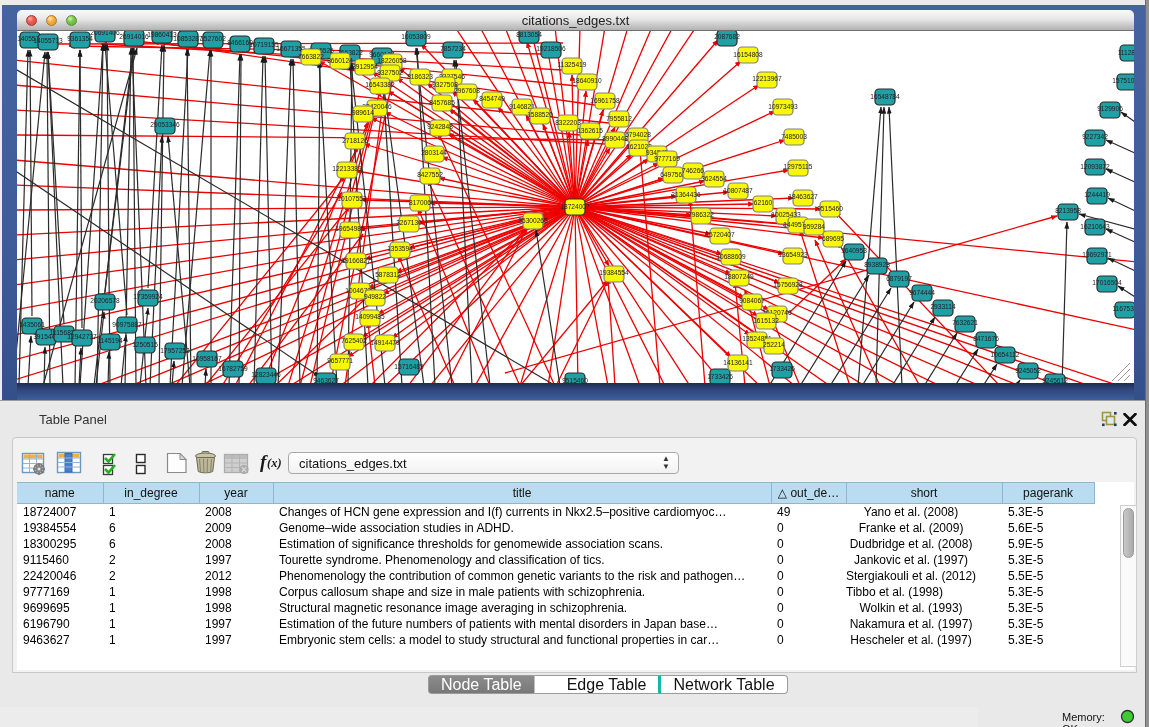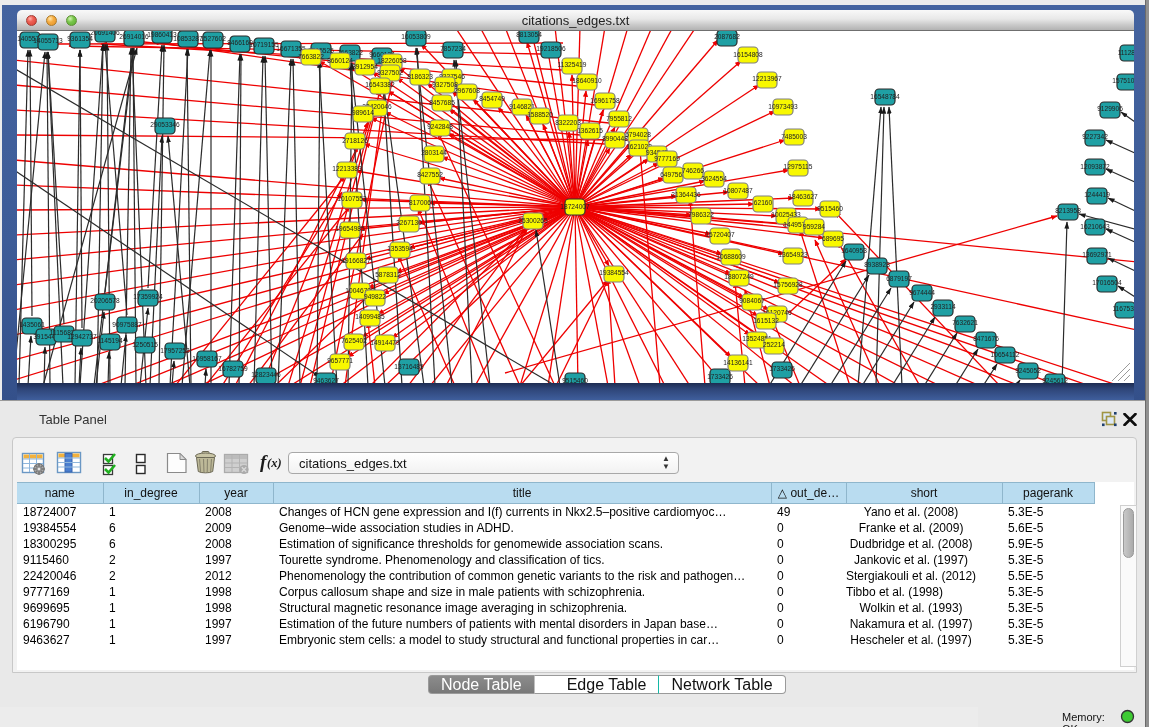--- a/index.html
+++ b/index.html
@@ -15,21 +15,21 @@
 .tp-title { position:absolute; left:11px; top:11px; font-size:13px; color:#333;margin-left:28px; }
 .toolpanel { position:absolute; left:12px; top:36px; width:1125px; height:236px; background:#f2f2f2; border:1px solid #c8c8c8; border-radius:4px 4px 0 0; }
 .dropdown { position:absolute; left:275px; top:14px; width:391px; height:22px; background:linear-gradient(180deg,#ffffff,#f2f2f2); border:1px solid #a8a8a8; border-radius:4px; font-size:13px; color:#111; line-height:21px; padding-left:10px; }
 .dd-arrows { position:absolute; right:8px; top:2px; font-size:8px; color:#333; line-height:8px; text-align:center; }
 table.data { position:absolute; left:4px; top:44px; border-collapse:collapse; table-layout:fixed; font-size:12px; background:#fff; }
 table.data th { background:#b9dcf0; border-right:1px solid #8fb6cc; border-top:1px solid #8fb6cc; border-bottom:1px solid #8fb6cc; font-weight:normal; font-size:12px; height:21px; padding:0; color:#111;margin-left:32px; }
 table.data td { height:16px; padding:0 0 0 6px; white-space:nowrap; overflow:hidden; color:#000; }
 .tabs { position:absolute; left:428px; top:274px; z-index:5; height:19px; display:flex; font-size:16px; }
 .tab { border:1px solid #9a9a9a; background:#fff; color:#111; line-height:17px; padding:0 12px; }
 .tab.sel { background:linear-gradient(180deg,#8c8c8c,#787878); color:#fff; border-radius:4px 0 0 4px; border-right:none; }
-.tab.mid { border-left:1px solid #c0c0c0; border-right:1px solid #14b8a6;padding-left:32px; }
+.tab.mid { border-left:1px solid #c0c0c0; border-right:3px solid #14b8a6;padding-left:32px; }
 .tab.last { border-left:none; border-radius:0 4px 4px 0; }
 .statusrow { position:absolute; left:0; top:707px; width:978px; height:20px; background:#ececec; font-size:11px; color:#111; }
 .scroll { position:absolute; left:1107px; top:67px; width:17px; height:162px; background:#fafafa; border:1px solid #d0d0d0; }
 .thumb { position:absolute; left:1.5px; top:2px; width:11px; height:50px; background:linear-gradient(90deg,#c9c9c9,#ababab); border:1px solid #999; border-radius:6px; }
 </style></head>
 <body>
 <div class="bluepanel"></div>
 <svg width="1117" height="352" viewBox="0 0 1117 352" style="position:absolute;left:17px;top:31px;background:#fff">
 <defs>
       <marker id="ra" markerWidth="7" markerHeight="6" refX="4.5" refY="2" orient="auto">

